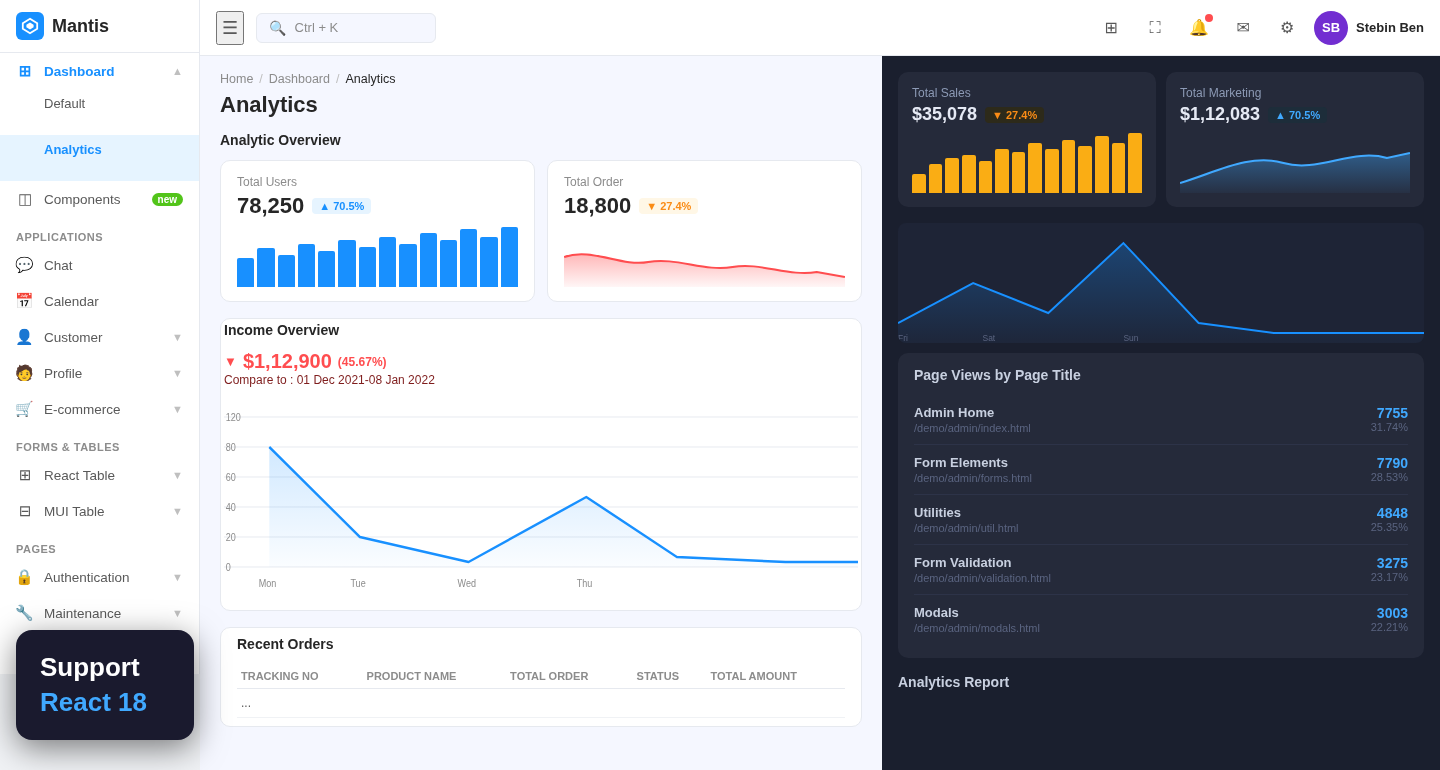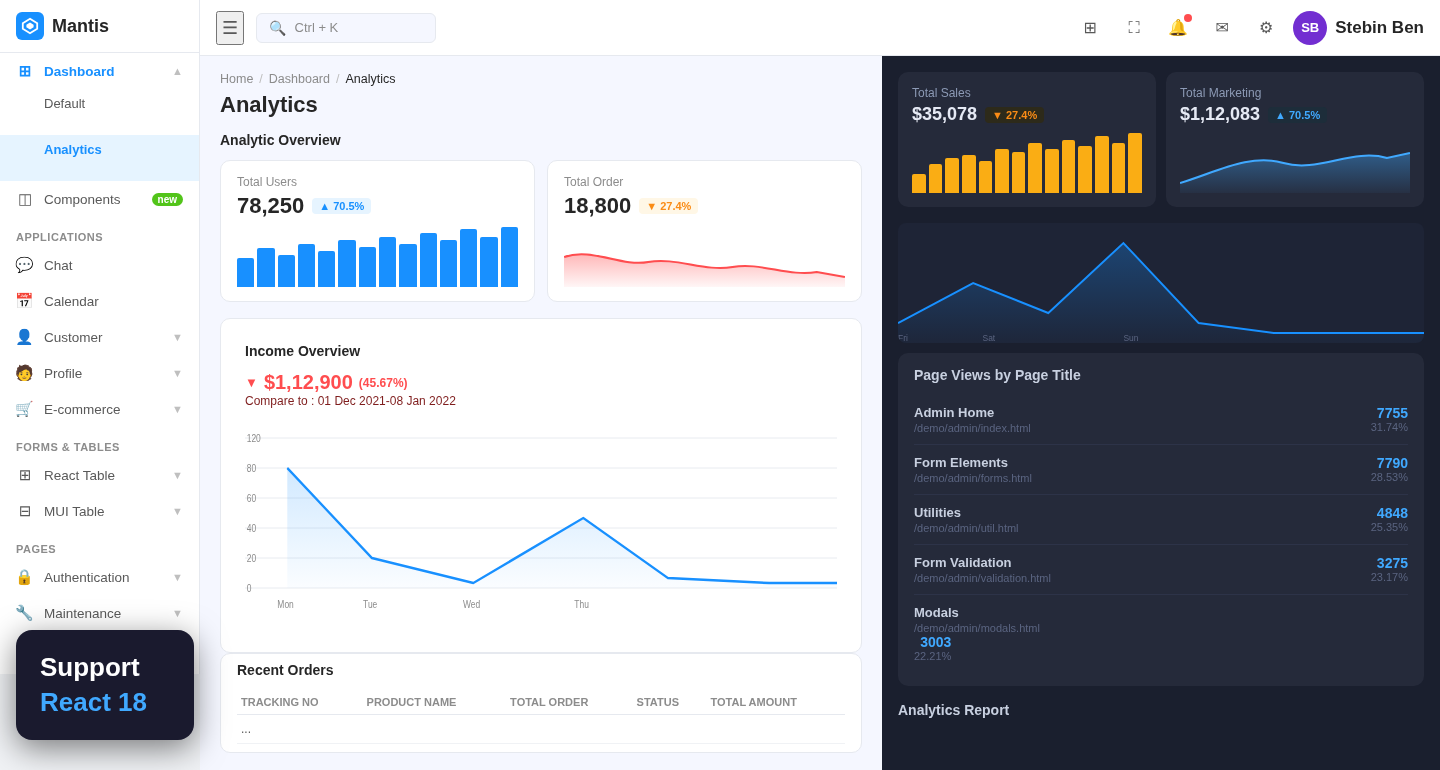--- a/index.html
+++ b/index.html
@@ -56,21 +56,21 @@
       width: 34px; height: 34px; display: flex; align-items: center; justify-content: center;
       border-radius: 6px; cursor: pointer; color: #595959; font-size: 16px; position: relative;
     }
     .topbar-badge {
       position: absolute; top: 3px; right: 3px; width: 8px; height: 8px; background: #ff4d4f; border-radius: 50%;
     }
     .topbar-user { display: flex; align-items: center; gap: 8px; cursor: pointer; }
     .topbar-avatar {
       width: 34px; height: 34px; border-radius: 50%; background: #722ed1; display: flex; align-items: center; justify-content: center; color: white; font-size: 13px; font-weight: 700;
     }
-    .topbar-username { font-size: 17px; font-weight: 600; color: #262626; }
+    .topbar-username { font-size: 13px; font-weight: 600; color: #262626; }
 
     
     .content-area { flex: 1; display: flex; overflow: hidden; }
 
     
     .left-panel { width: 55%; background: #f5f7ff; overflow-y: auto; padding: 16px 20px; }
     
     .right-panel { width: 45%; background: #1a1f2e; overflow-y: auto; padding: 16px 16px; }
 
     
@@ -99,21 +99,21 @@
     .stat-badge.down-dark { background: #2d2a1a; color: #fa8c16; }
 
     
     .mini-bar-chart { display: flex; align-items: flex-end; gap: 3px; height: 60px; }
     .mini-bar { border-radius: 2px 2px 0 0; flex: 1; }
 
     
     .mini-area { height: 60px; width: 100%; }
 
     
-    .income-card { background: #fff; border-radius: 10px; padding: 24px; border: 1px solid #e6e9ef; margin-bottom: 0; }
+    .income-card { background: #fff; border-radius: 10px; padding: 3px; border: 1px solid #e6e9ef; margin-bottom: 16px; }
     .income-header { display: flex; align-items: flex-start; justify-content: space-between; margin-bottom: 4px; }
     .income-value { font-size: 20px; font-weight: 700; color: #ff4d4f; display: flex; align-items: center; gap: 6px; }
     .income-change { font-size: 12px; color: #ff4d4f; }
     .income-compare { font-size: 12px; color: #7f1d1d; margin-bottom: 12px; }
     .income-controls { display: flex; align-items: center; gap: 8px; }
     .income-btn {
       padding: 4px 12px; border-radius: 5px; font-size: 12px; font-weight: 600; border: 1px solid #e6e9ef; cursor: pointer; background: #f5f7ff; color: #8c8c8c;
     }
     .income-btn.active { background: #262626; color: #fff; border-color: #262626; }
     .income-select {
@@ -132,21 +132,21 @@
     
     .dark-section-title { font-size: 14px; font-weight: 600; color: #c8d0e0; margin-bottom: 12px; }
 
     
     .dark-stat-cards { display: grid; grid-template-columns: 1fr 1fr; gap: 10px; margin-bottom: 16px; }
     .dark-stat-card { background: #252a3a; border-radius: 10px; padding: 14px 14px 10px; }
 
     
     .page-views-card { background: #252a3a; border-radius: 10px; padding: 14px 16px; margin-bottom: 16px; }
     .page-view-row { display: flex; align-items: flex-start; justify-content: space-between; padding: 10px 0; border-bottom: 1px solid #2d3348; }
-    .page-view-row:last-child { border-bottom: none; flex-direction: column; }
+    .page-view-row:last-child { border-bottom: none; }
     .page-view-info { flex: 1; }
     .page-view-name { font-size: 13px; font-weight: 600; color: #c8d0e0; margin-bottom: 2px; }
     .page-view-url { font-size: 11px; color: #5a6480; }
     .page-view-right { text-align: right; }
     .page-view-count { font-size: 14px; font-weight: 700; color: #40a9ff; }
     .page-view-pct { font-size: 11px; color: #5a6480; }
 
     
     .analytics-report-title { font-size: 14px; font-weight: 600; color: #c8d0e0; margin-top: 14px; margin-bottom: 8px; }
 

